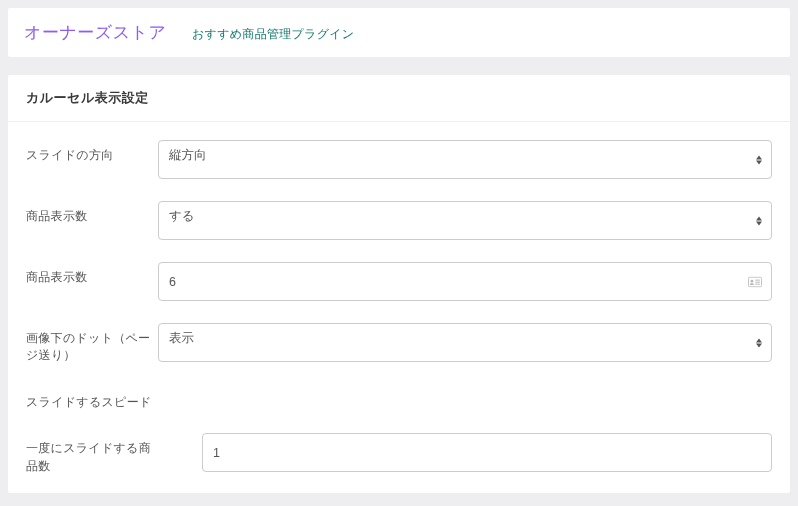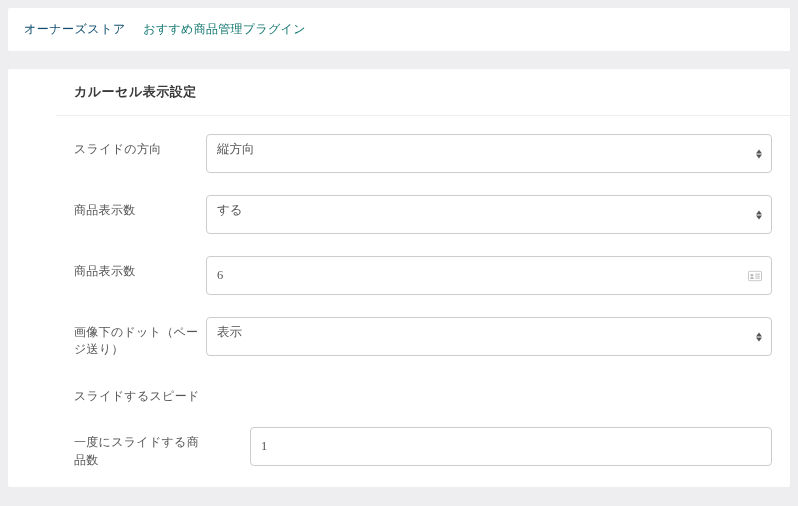--- a/index.html
+++ b/index.html
@@ -14,48 +14,46 @@
     padding: 8px;
   }
   .page-header {
     background: #fff;
     padding: 13px 16px 13px 16px;
     margin-bottom: 18px;
     border-radius: 2px;
   }
   .page-header h1 {
     display: inline-block;
-    font-size: 12px;
+    font-size: 17px;
     font-weight: 400;
-    color: #0c4a6e;
-    margin-right: 14px;
+    color: #8b5cf6;
+    margin-right: 22px;
     letter-spacing: 0.5px;
   }
   .page-header .subtitle {
     display: inline-block;
     font-size: 12px;
     color: #0f766e;
     letter-spacing: 0.3px;
   }
   .panel {
     background: #fff;
     border-radius: 2px;
-    padding-left: 48px;
   }
   .panel-heading {
     padding: 14px 18px;
     border-bottom: 1px solid #eee;
     font-size: 13px;
     font-weight: 700;
     color: #3a3a3a;
     letter-spacing: 0.5px;
   }
   .panel-body {
     padding: 18px 18px 18px 18px;
-    font-family: Liberation Serif, serif;
   }
   .form-row {
     display: flex;
     align-items: flex-start;
     margin-bottom: 22px;
   }
   .form-row:last-child { margin-bottom: 0; gap: 44px; }
   .form-label {
     width: 132px;
     flex: 0 0 132px;

